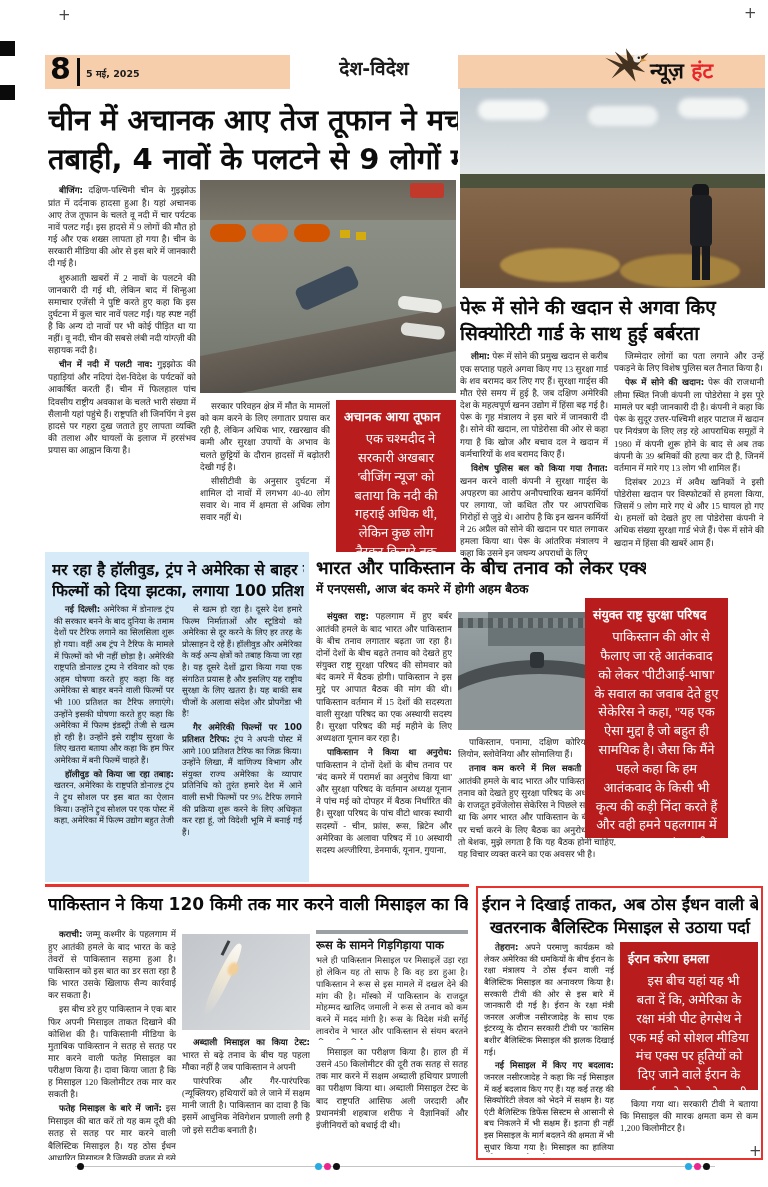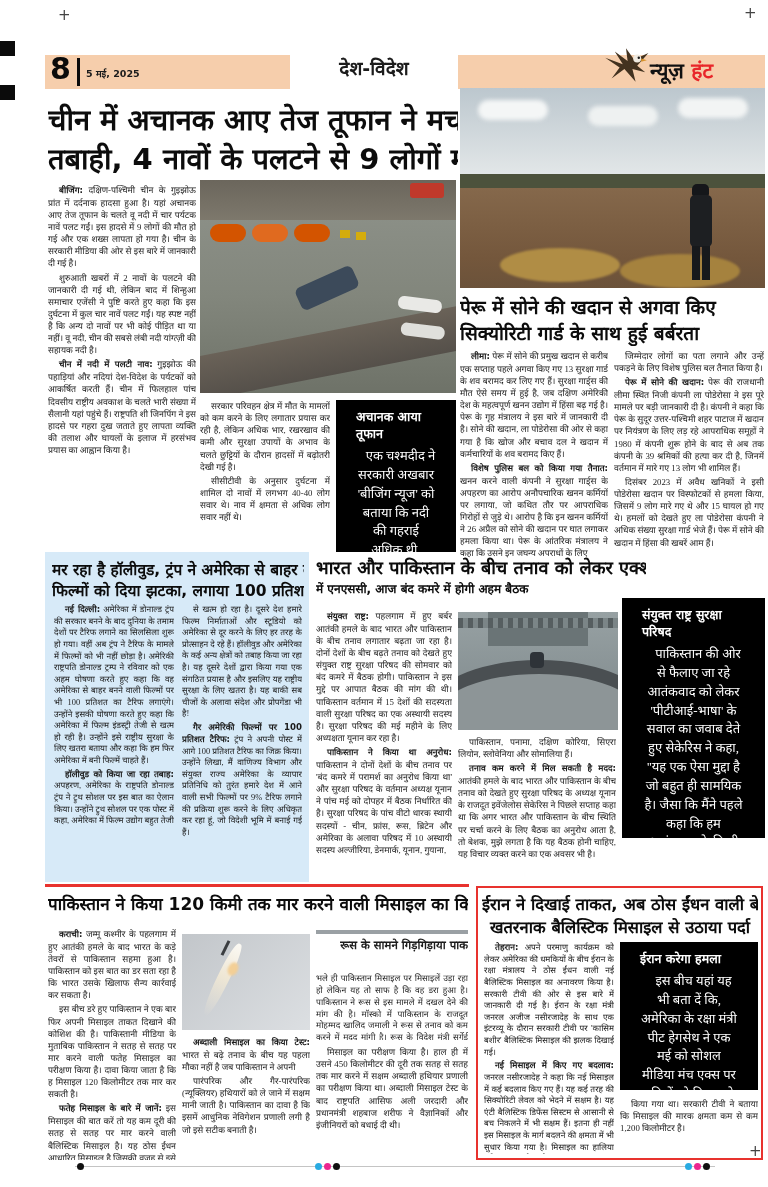--- a/index.html
+++ b/index.html
@@ -3,21 +3,21 @@
 <meta charset="utf-8">
 <style>
   html,body{margin:0;padding:0;background:#fff}
   .sheet{position:relative;width:768px;height:1187px;background:#ffffff;overflow:hidden;
          font-family:"Liberation Serif",serif;color:#1c1c1c}
   .abs{position:absolute}
   .hl{font-family:"DejaVu Sans",sans-serif;font-weight:700;color:#0c0c0c;white-space:nowrap;overflow:hidden}
   .col{font-size:8.8px;line-height:1.38;text-align:justify;overflow:hidden}
   .col p{margin:0 0 2px 0;text-indent:11px}
   .lead{font-weight:700;font-family:"DejaVu Sans",sans-serif;font-size:8.6px}
-  .darkbox{background:#000000;color:#fff;overflow:hidden;padding:8px 20px;box-sizing:border-box}
+  .darkbox{background:#b91c1c;color:#fff;overflow:hidden;padding:8px 8px;box-sizing:border-box}
   .darkbox h4{margin:0 0 5px 0;font:700 12.5px "DejaVu Sans",sans-serif;color:#fff}
   .darkbox p{margin:0;font-size:13px;line-height:1.45;text-align:center;text-indent:9px}
   .photo{overflow:hidden}
   .dot{width:7px;height:7px;border-radius:50%;position:absolute;top:-3px}
   .cross{font:400 15px "DejaVu Sans",sans-serif;color:#444}
 </style>
 </head>
 <body>
 
 <div class="sheet">
@@ -89,21 +89,21 @@
     <p><span>जिम्मेदार लोगों का पता लगाने और उन्हें पकड़ने के लिए विशेष पुलिस बल तैनात किया है।</span></p>
     <p><b class="lead">पेरू में सोने की खदान:</b> <span>पेरू की राजधानी लीमा स्थित निजी कंपनी ला पोडेरोसा ने इस पूरे मामले पर बड़ी जानकारी दी है। कंपनी ने कहा कि पेरू के सुदूर उत्तर-पश्चिमी शहर पाटाज में खदान पर नियंत्रण के लिए लड़ रहे आपराधिक समूहों ने 1980 में कंपनी शुरू होने के बाद से अब तक कंपनी के 39 श्रमिकों की हत्या कर दी है, जिनमें वर्तमान में मारे गए 13 लोग भी शामिल हैं।</span></p>
     <p><span>दिसंबर 2023 में अवैध खनिकों ने इसी पोडेरोसा खदान पर विस्फोटकों से हमला किया, जिसमें 9 लोग मारे गए थे और 15 घायल हो गए थे। हमलों को देखते हुए ला पोडेरोसा कंपनी ने अधिक संख्या सुरक्षा गार्ड भेजे हैं। पेरू में सोने की खदान में हिंसा की खबरें आम हैं।</span></p>
   </div>
 
   <div class="abs" style="left:45px;top:552px;width:264px;height:330px;background:#d7eaf8"></div>
   <div class="abs hl" style="left:52px;top:558px;width:252px;font-size:15.5px;text-align:center">मर रहा है हॉलीवुड, ट्रंप ने अमेरिका से बाहर की</div>
   <div class="abs hl" style="left:52px;top:579px;width:252px;font-size:15.5px;text-align:center">फिल्मों को दिया झटका, लगाया 100 प्रतिशत टैरिफ</div>
   <div class="abs col" style="left:54px;top:604px;width:120px;height:272px;font-size:8.4px">
     <p><b class="lead">नई दिल्ली:</b> <span>अमेरिका में डोनाल्ड ट्रंप की सरकार बनने के बाद दुनिया के तमाम देशों पर टैरिफ लगाने का सिलसिला शुरू हो गया। वहीं अब ट्रंप ने टैरिफ के मामले में फिल्मों को भी नहीं छोड़ा है। अमेरिकी राष्ट्रपति डोनाल्ड ट्रम्प ने रविवार को एक अहम घोषणा करते हुए कहा कि वह अमेरिका से बाहर बनने वाली फिल्मों पर भी 100 प्रतिशत का टैरिफ लगाएंगे। उन्होंने इसकी घोषणा करते हुए कहा कि अमेरिका में फिल्म इंडस्ट्री तेजी से खत्म हो रही है। उन्होंने इसे राष्ट्रीय सुरक्षा के लिए खतरा बताया और कहा कि हम फिर अमेरिका में बनी फिल्में चाहते हैं।</span></p>
-    <p><b class="lead">हॉलीवुड को किया जा रहा तबाह:</b> <span>अपहरण, अमेरिका के राष्ट्रपति डोनाल्ड ट्रंप ने ट्रुथ सोशल पर इस बात का ऐलान किया। उन्होंने ट्रुथ सोशल पर एक पोस्ट में कहा, अमेरिका में फिल्म उद्योग बहुत तेजी</span></p>
+    <p><b class="lead">हॉलीवुड को किया जा रहा तबाह:</b> <span>खतरन, अमेरिका के राष्ट्रपति डोनाल्ड ट्रंप ने ट्रुथ सोशल पर इस बात का ऐलान किया। उन्होंने ट्रुथ सोशल पर एक पोस्ट में कहा, अमेरिका में फिल्म उद्योग बहुत तेजी</span></p>
   </div>
   <div class="abs col" style="left:182px;top:604px;width:120px;height:272px;font-size:8.4px">
     <p><span>से खत्म हो रहा है। दूसरे देश हमारे फिल्म निर्माताओं और स्टूडियो को अमेरिका से दूर करने के लिए हर तरह के प्रोत्साहन दे रहे हैं। हॉलीवुड और अमेरिका के कई अन्य क्षेत्रों को तबाह किया जा रहा है। यह दूसरे देशों द्वारा किया गया एक संगठित प्रयास है और इसलिए यह राष्ट्रीय सुरक्षा के लिए खतरा है। यह बाकी सब चीजों के अलावा संदेश और प्रोपगेंडा भी है!</span></p>
     <p><b class="lead">गैर अमेरिकी फिल्मों पर 100 प्रतिशत टैरिफ:</b> <span>ट्रंप ने अपनी पोस्ट में आगे 100 प्रतिशत टैरिफ का जिक्र किया। उन्होंने लिखा, मैं वाणिज्य विभाग और संयुक्त राज्य अमेरिका के व्यापार प्रतिनिधि को तुरंत हमारे देश में आने वाली सभी फिल्मों पर 9% टैरिफ लगाने की प्रक्रिया शुरू करने के लिए अधिकृत कर रहा हूं, जो विदेशी भूमि में बनाई गई हैं।</span></p>
   </div>
 
   <div class="abs hl" style="left:316px;top:555px;width:330px;font-size:18px">भारत और पाकिस्तान के बीच तनाव को लेकर एक्शन</div>
   <div class="abs hl" style="left:316px;top:580px;width:330px;font-size:12px">में एनएससी, आज बंद कमरे में होगी अहम बैठक</div>
   <div class="abs col" style="left:316px;top:610px;width:136px;height:268px">
     <p><b class="lead">संयुक्त राष्ट्र:</b> <span>पहलगाम में हुए बर्बर आतंकी हमले के बाद भारत और पाकिस्तान के बीच तनाव लगातार बढ़ता जा रहा है। दोनों देशों के बीच बढ़ते तनाव को देखते हुए संयुक्त राष्ट्र सुरक्षा परिषद की सोमवार को बंद कमरे में बैठक होगी। पाकिस्तान ने इस मुद्दे पर आपात बैठक की मांग की थी। पाकिस्तान वर्तमान में 15 देशों की सदस्यता वाली सुरक्षा परिषद का एक अस्थायी सदस्य है। सुरक्षा परिषद की मई महीने के लिए अध्यक्षता यूनान कर रहा है।</span></p>
@@ -113,21 +113,21 @@
   <div class="abs photo" style="left:458px;top:612px;width:160px;height:118px;background:linear-gradient(180deg,#97a1a3,#7c8689)">
     <div class="abs" style="left:30px;top:0;width:100px;height:34px;background:#6a7476"></div>
     <div class="abs" style="left:0;top:6px;width:160px;height:10px;background:repeating-linear-gradient(90deg,#565e60 0 5px,#7b8587 5px 10px)"></div>
     <div class="abs" style="left:-34px;top:48px;width:230px;height:110px;border:14px solid #4a4f52;border-radius:50%;box-sizing:border-box;background:#8d9597"></div>
     <div class="abs" style="left:72px;top:40px;width:14px;height:16px;background:#2e3338;border-radius:4px"></div>
   </div>
   <div class="abs col" style="left:458px;top:736px;width:158px;height:142px">
     <p><span>पाकिस्तान, पनामा, दक्षिण कोरिया, सिएरा लियोन, स्लोवेनिया और सोमालिया हैं।</span></p>
     <p><b class="lead">तनाव कम करने में मिल सकती है मदद:</b> <span>आतंकी हमले के बाद भारत और पाकिस्तान के बीच तनाव को देखते हुए सुरक्षा परिषद के अध्यक्ष यूनान के राजदूत इवेंजेलोस सेकेरिस ने पिछले सप्ताह कहा था कि अगर भारत और पाकिस्तान के बीच स्थिति पर चर्चा करने के लिए बैठक का अनुरोध आता है, तो बेशक, मुझे लगता है कि यह बैठक होनी चाहिए, यह विचार व्यक्त करने का एक अवसर भी है।</span></p>
   </div>
-  <div class="abs darkbox" style="left:622px;top:598px;width:143px;height:240px">
+  <div class="abs darkbox" style="left:585px;top:598px;width:143px;height:240px">
     <h4>संयुक्त राष्ट्र सुरक्षा परिषद</h4>
     <p>पाकिस्तान की ओर से फैलाए जा रहे आतंकवाद को लेकर 'पीटीआई-भाषा' के सवाल का जवाब देते हुए सेकेरिस ने कहा, ''यह एक ऐसा मुद्दा है जो बहुत ही सामयिक है। जैसा कि मैंने पहले कहा कि हम आतंकवाद के किसी भी कृत्य की कड़ी निंदा करते हैं और वही हमने पहलगाम में हुए जघन्य आतंकवादी हमले पर किया है जिसमें निर्दोष लोग मारे गए।'' सेकेरिस ने कहा कि ''हम भारत सरकार, नेपाल और पीड़ितों के परिवारों के प्रति अपनी संवेदना व्यक्त करते हैं।'' उन्होंने कहा, ''हम आतंकवाद की सभी रूपों में निंदा करते हैं, हर जगह जहां भी ऐसी (आतंकवादी) घटनाएं हो रही हैं, हम उनकी निंदा करते हैं।</p>
   </div>
 
   <div class="abs" style="left:45px;top:884px;width:424px;height:3px;background:#e8322e"></div>
 
   <div class="abs hl" style="left:48px;top:892px;width:420px;font-size:17px">पाकिस्तान ने किया 120 किमी तक मार करने वाली मिसाइल का किया परीक्षण</div>
   <div class="abs col" style="left:48px;top:928px;width:128px;height:232px">
     <p><b class="lead">कराची:</b> <span>जम्मू कश्मीर के पहलगाम में हुए आतंकी हमले के बाद भारत के कड़े तेवरों से पाकिस्तान सहमा हुआ है। पाकिस्तान को इस बात का डर सता रहा है कि भारत उसके खिलाफ सैन्य कार्रवाई कर सकता है।</span></p>
     <p><span>इस बीच डरे हुए पाकिस्तान ने एक बार फिर अपनी मिसाइल ताकत दिखाने की कोशिश की है। पाकिस्तानी मीडिया के मुताबिक पाकिस्तान ने सतह से सतह पर मार करने वाली फतेह मिसाइल का परीक्षण किया है। दावा किया जाता है कि ह मिसाइल 120 किलोमीटर तक मार कर सकती है।</span></p>
@@ -138,21 +138,21 @@
     <div class="abs" style="left:52px;top:10px;width:12px;height:80px;background:linear-gradient(180deg,#fbf9f4,#efe7d5 45%,rgba(238,231,214,0));border-radius:50% 50% 60% 60%;transform:rotate(26deg);transform-origin:top center"></div>
     <div class="abs" style="left:46px;top:28px;width:10px;height:14px;background:#f3cf96;border-radius:50%;filter:blur(1px);transform:rotate(26deg)"></div>
     <div class="abs" style="left:42px;top:6px;width:3px;height:16px;background:#3a3d40;transform:rotate(26deg)"></div>
   </div>
   <div class="abs col" style="left:182px;top:1036px;width:128px;height:124px">
     <p><b class="lead">अब्दाली मिसाइल का किया टेस्ट:</b> <span>भारत से बढ़े तनाव के बीच यह पहला मौका नहीं है जब पाकिस्तान ने अपनी</span></p>
     <p><span>पारंपरिक और गैर-पारंपरिक (न्यूक्लियर) हथियारों को ले जाने में सक्षम मानी जाती है। पाकिस्तान का दावा है कि इसमें आधुनिक नेविगेशन प्रणाली लगी है जो इसे सटीक बनाती है।</span></p>
   </div>
   <div class="abs" style="left:316px;top:930px;width:152px;height:110px;overflow:hidden">
     <div style="height:4px;background:#9aa0a4;margin-bottom:3px"></div>
-    <div style="font:700 11.5px 'DejaVu Sans',sans-serif;text-align:right;margin-bottom:21px">रूस के सामने गिड़गिड़ाया पाक</div>
+    <div style="font:700 11.5px 'DejaVu Sans',sans-serif;text-align:left;margin-bottom:3px">रूस के सामने गिड़गिड़ाया पाक</div>
     <div class="col" style="font-size:8.6px">भले ही पाकिस्तान मिसाइल पर मिसाइलें उड़ा रहा हो लेकिन यह तो साफ है कि वह डरा हुआ है। पाकिस्तान ने रूस से इस मामले में दखल देने की मांग की है। मॉस्को में पाकिस्तान के राजदूत मोहम्मद खालिद जमाली ने रूस से तनाव को कम करने में मदद मांगी है। रूस के विदेश मंत्री सर्गेई लावरोव ने भारत और पाकिस्तान से संयम बरतने की अपील की है।</div>
   </div>
   <div class="abs col" style="left:316px;top:1046px;width:152px;height:114px">
     <p><span>मिसाइल का परीक्षण किया है। हाल ही में उसने 450 किलोमीटर की दूरी तक सतह से सतह तक मार करने में सक्षम अब्दाली हथियार प्रणाली का परीक्षण किया था। अब्दाली मिसाइल टेस्ट के बाद राष्ट्रपति आसिफ अली जरदारी और प्रधानमंत्री शहबाज शरीफ ने वैज्ञानिकों और इंजीनियरों को बधाई दी थी।</span></p>
   </div>
 
   <div class="abs" style="left:476px;top:886px;width:287px;height:274px;border:2px solid #e8322e;box-sizing:border-box"></div>
   <div class="abs hl" style="left:482px;top:892px;width:276px;font-size:16.5px;text-align:center">ईरान ने दिखाई ताकत, अब ठोस ईंधन वाली बेहद</div>
   <div class="abs hl" style="left:482px;top:915px;width:276px;font-size:16.5px;text-align:center">खतरनाक बैलिस्टिक मिसाइल से उठाया पर्दा</div>
   <div class="abs col" style="left:484px;top:942px;width:130px;height:212px;font-size:8.4px">

